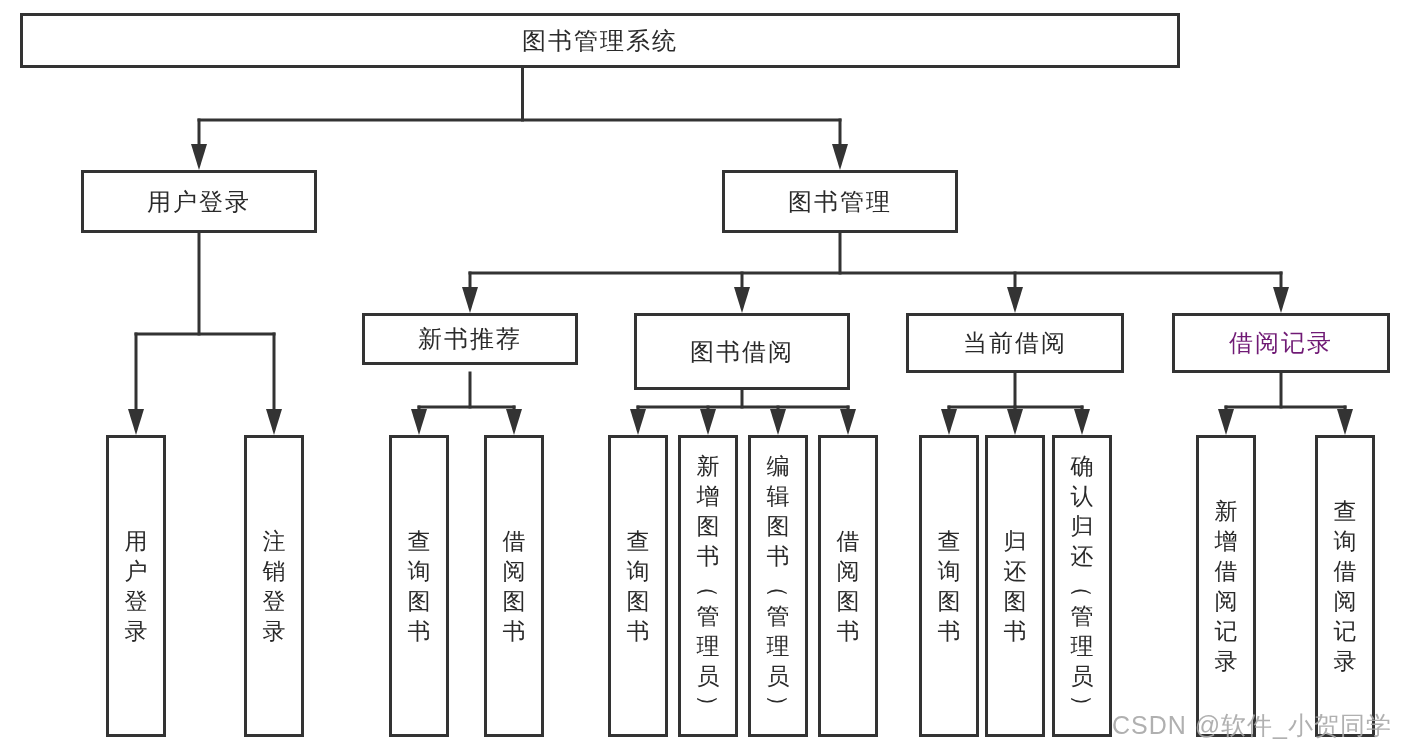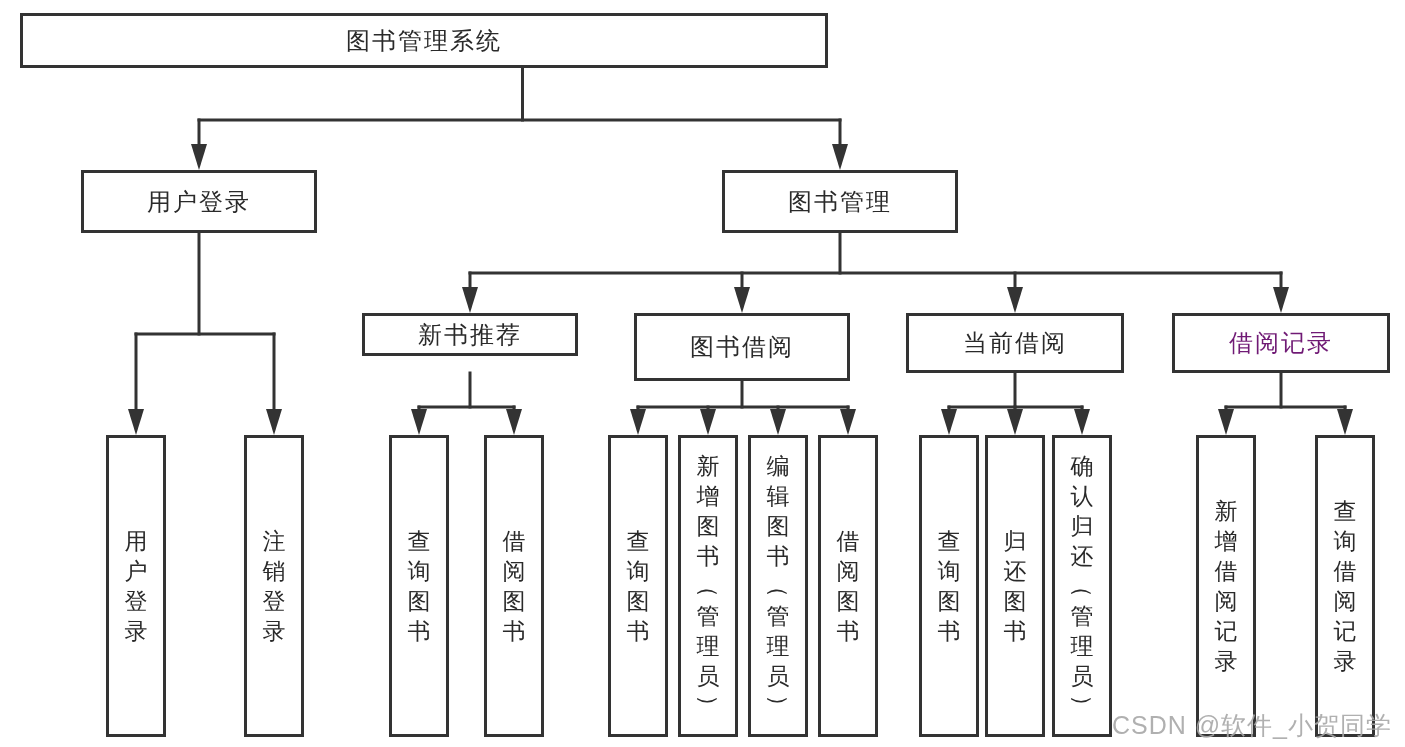--- a/index.html
+++ b/index.html
@@ -92,33 +92,33 @@
       <line x1="1082" y1="407" x2="1082" y2="412" stroke="#333333" stroke-width="3" stroke-linecap="square"></line>
       <polygon points="1074,409 1090,409 1082,435" fill="#333333"></polygon>
       <line x1="1281" y1="373" x2="1281" y2="407" stroke="#333333" stroke-width="3" stroke-linecap="square"></line>
       <line x1="1226" y1="407" x2="1345" y2="407" stroke="#333333" stroke-width="3" stroke-linecap="square"></line>
       <line x1="1226" y1="407" x2="1226" y2="412" stroke="#333333" stroke-width="3" stroke-linecap="square"></line>
       <polygon points="1218,409 1234,409 1226,435" fill="#333333"></polygon>
       <line x1="1345" y1="407" x2="1345" y2="412" stroke="#333333" stroke-width="3" stroke-linecap="square"></line>
       <polygon points="1337,409 1353,409 1345,435" fill="#333333"></polygon>
     </svg>
   <div id="nodes">
-      <div class="node h" style="left: 20px; top: 13px; width: 808px; height: 55px; border-color: rgb(51, 51, 51); background: rgb(255, 255, 255); color: rgb(42, 42, 42);">
+      <div class="node h" style="left: 20px; top: 13px; width: 1160px; height: 55px; border-color: rgb(51, 51, 51); background: rgb(255, 255, 255); color: rgb(42, 42, 42);">
         <span>图书管理系统</span>
       </div>
       <div class="node h" style="left: 81px; top: 170px; width: 236px; height: 63px; border-color: rgb(51, 51, 51); background: rgb(255, 255, 255); color: rgb(42, 42, 42);">
         <span>用户登录</span>
       </div>
       <div class="node h" style="left: 722px; top: 170px; width: 236px; height: 63px; border-color: rgb(51, 51, 51); background: rgb(255, 255, 255); color: rgb(42, 42, 42);">
         <span>图书管理</span>
       </div>
-      <div class="node h" style="left: 362px; top: 313px; width: 216px; height: 43px; border-color: rgb(51, 51, 51); background: rgb(255, 255, 255); color: rgb(42, 42, 42);">
+      <div class="node h" style="left: 362px; top: 313px; width: 216px; height: 52px; border-color: rgb(51, 51, 51); background: rgb(255, 255, 255); color: rgb(42, 42, 42);">
         <span>新书推荐</span>
       </div>
-      <div class="node h" style="left: 634px; top: 313px; width: 216px; height: 68px; border-color: rgb(51, 51, 51); background: rgb(255, 255, 255); color: rgb(42, 42, 42);">
+      <div class="node h" style="left: 634px; top: 313px; width: 216px; height: 77px; border-color: rgb(51, 51, 51); background: rgb(255, 255, 255); color: rgb(42, 42, 42);">
         <span>图书借阅</span>
       </div>
       <div class="node h" style="left: 906px; top: 313px; width: 218px; height: 60px; border-color: rgb(51, 51, 51); background: rgb(255, 255, 255); color: rgb(42, 42, 42); font-family: Liberation Serif, serif;">
         <span>当前借阅</span>
       </div>
       <div class="node h" style="left: 1172px; top: 313px; width: 218px; height: 60px; border-color: rgb(51, 51, 51); background: rgb(255, 255, 255); color: #701a75;">
         <span>借阅记录</span>
       </div>
       <div class="node v" style="left: 106px; top: 435px; width: 60px; height: 302px; border-color: rgb(51, 51, 51); background: rgb(255, 255, 255); color: rgb(42, 42, 42);">
         <div class="vchars">

